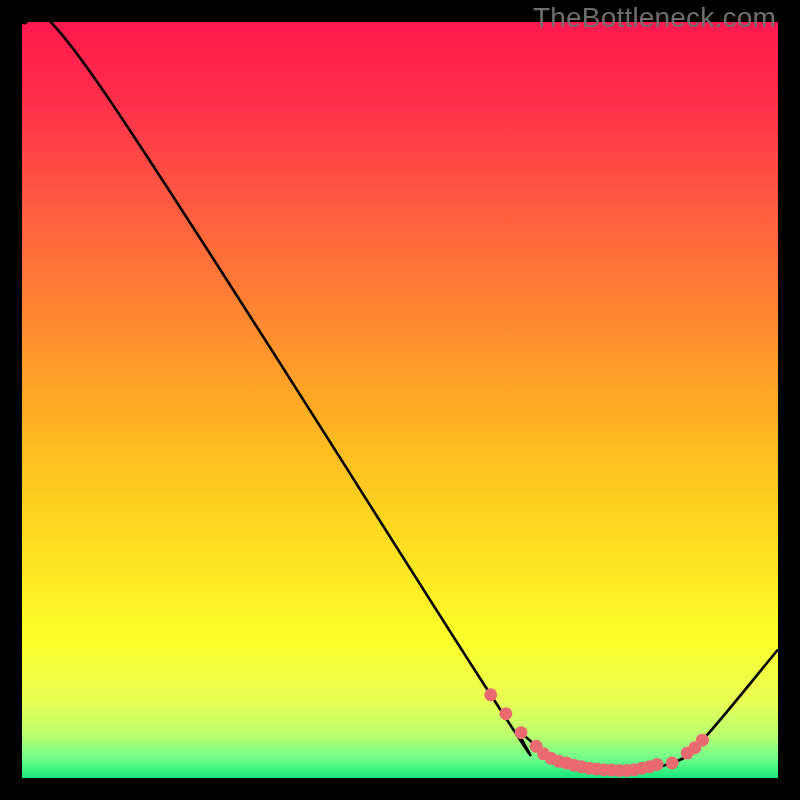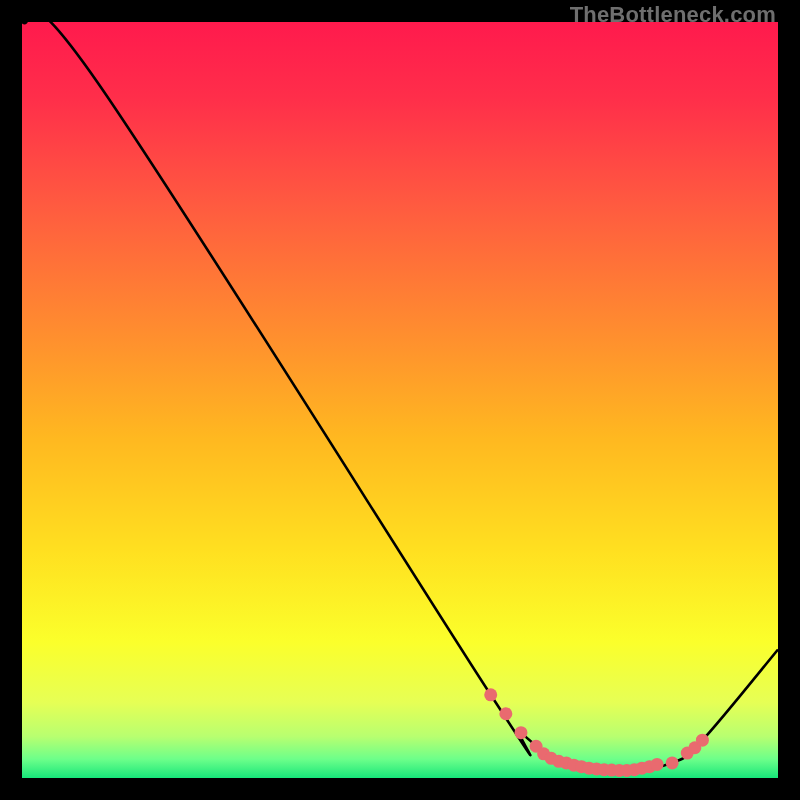--- a/index.html
+++ b/index.html
@@ -17,22 +17,22 @@
     top: 22px;
     width: 756px;
     height: 756px;
     background: #000;
   }
   .watermark {
     position: absolute;
     top: 2px;
     right: 24px;
     color: #6f6f6f;
-    font-size: 22px;
-    font-weight: 700;
+    font-size: 28px;
+    font-weight: 400;
     letter-spacing: 0.2px;
     z-index: 50;
   }
   svg {
     display: block;
   }
 </style>
 </head>
 <body>
 

